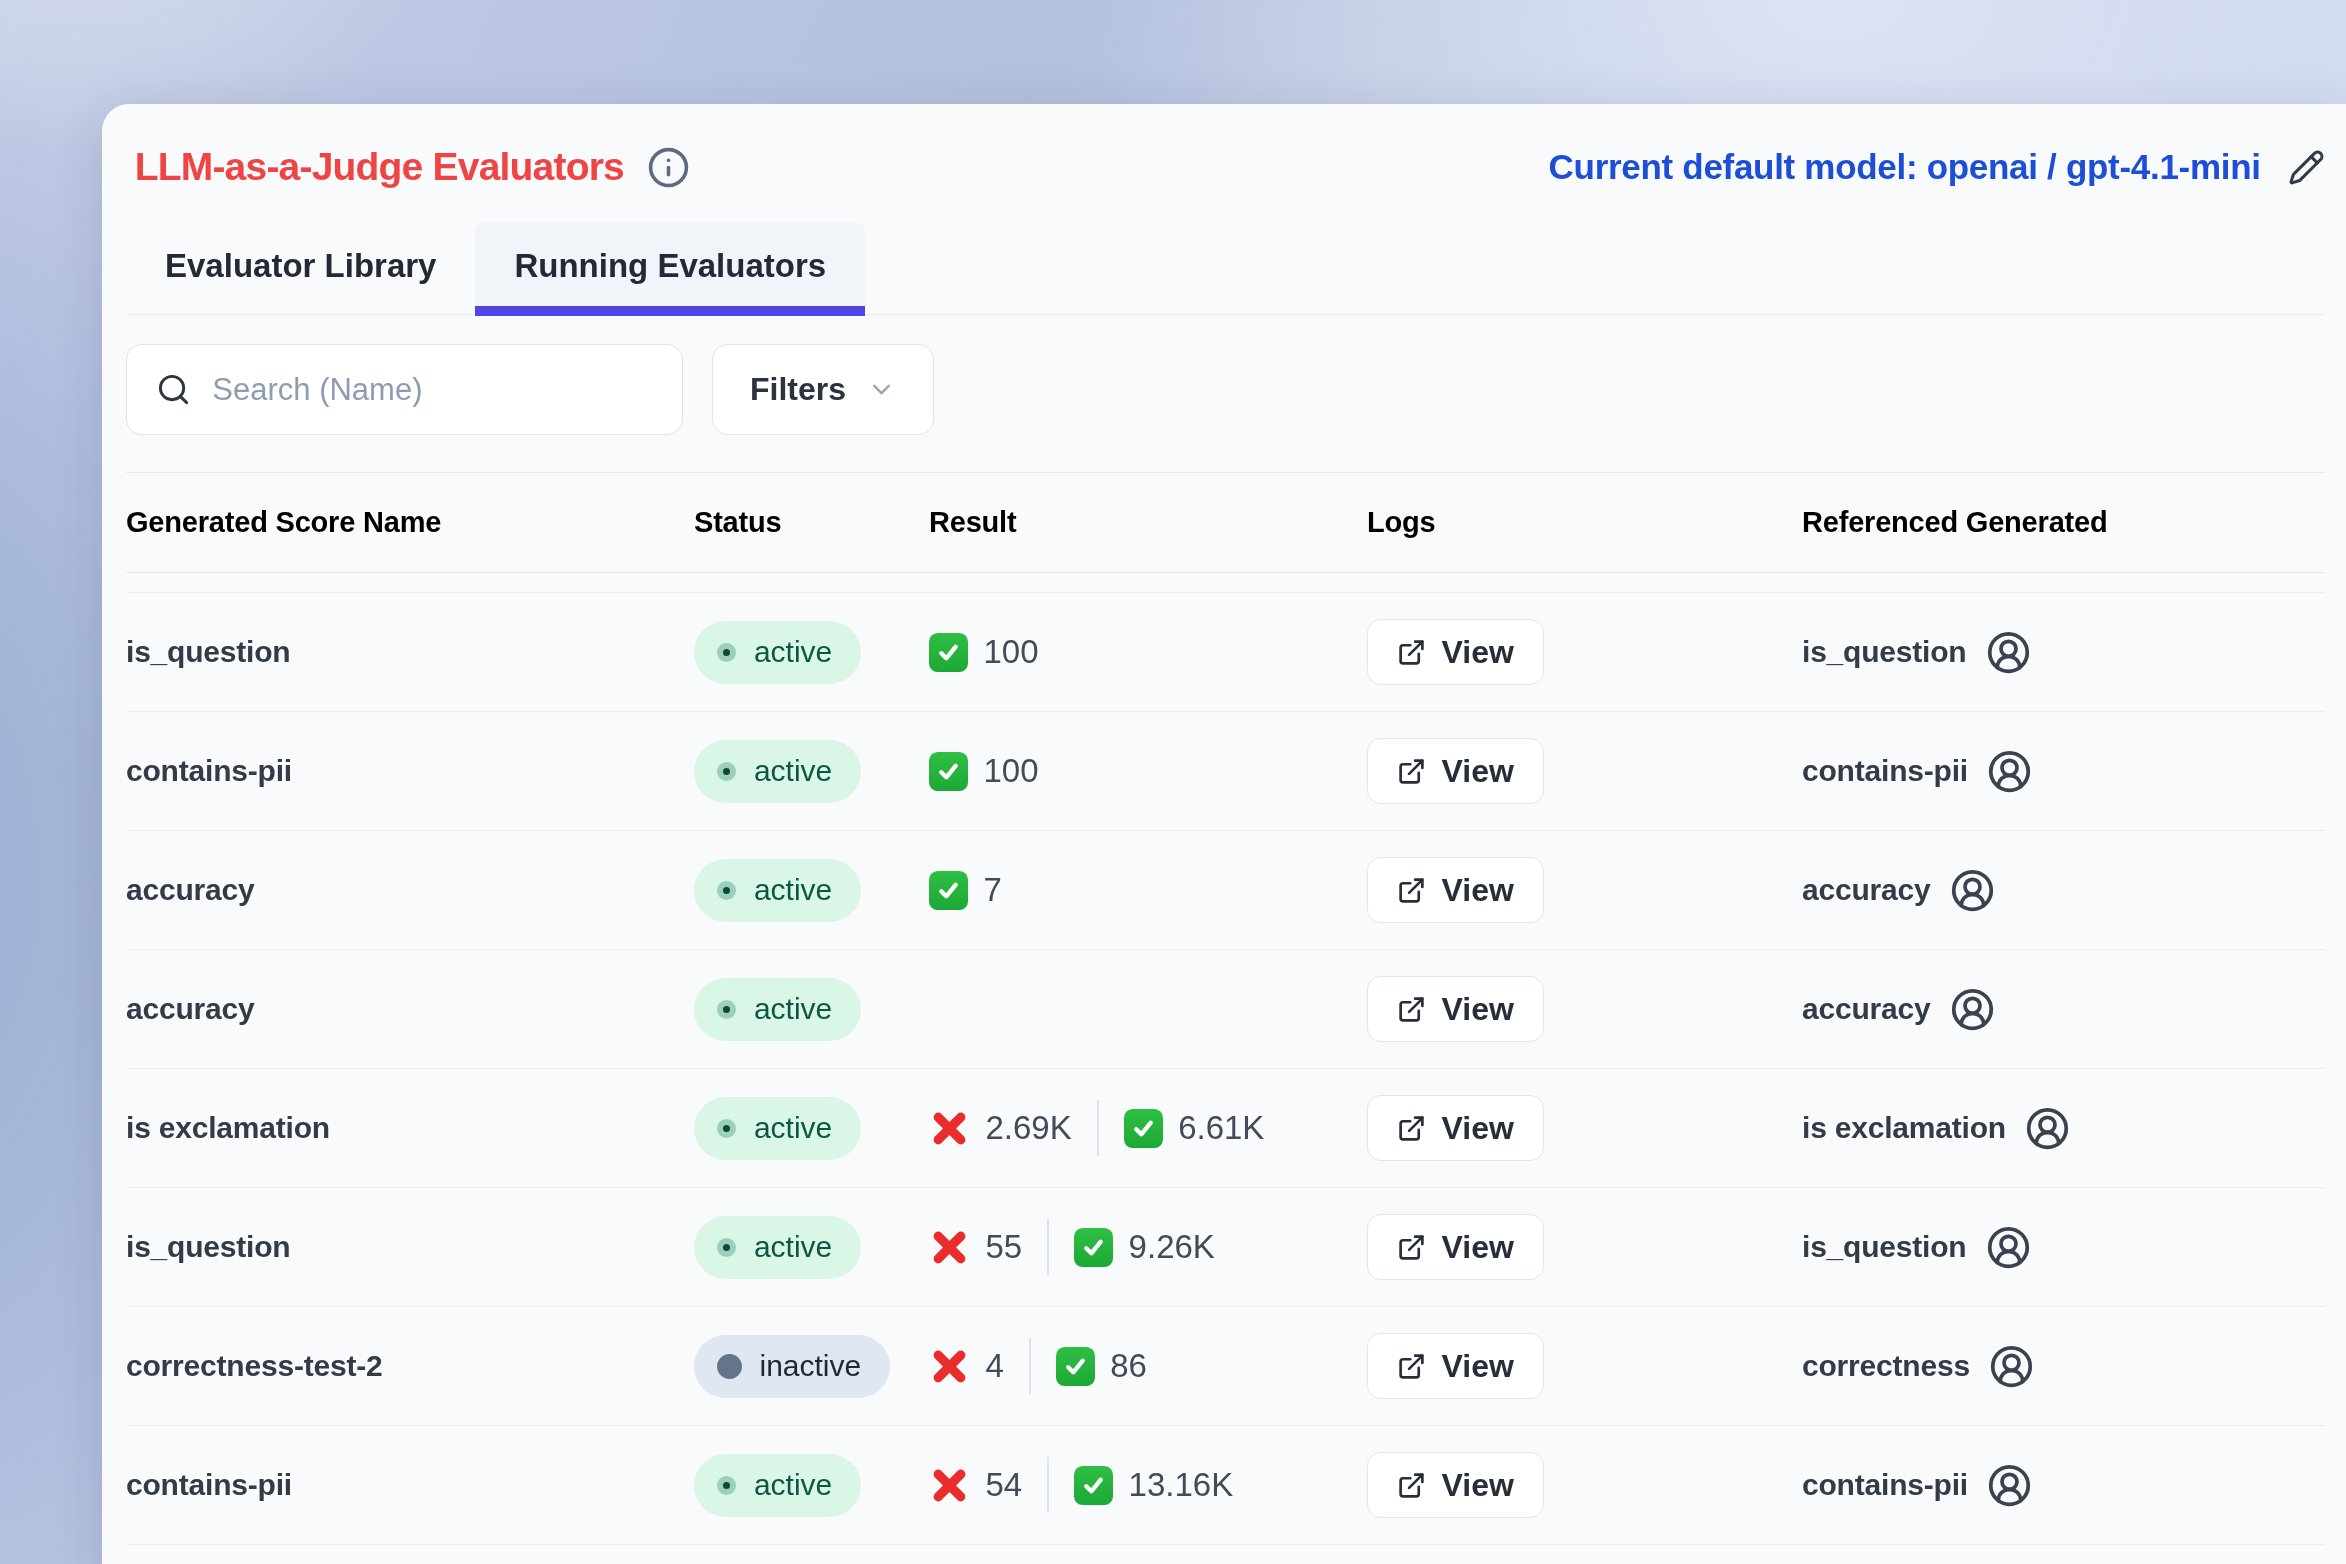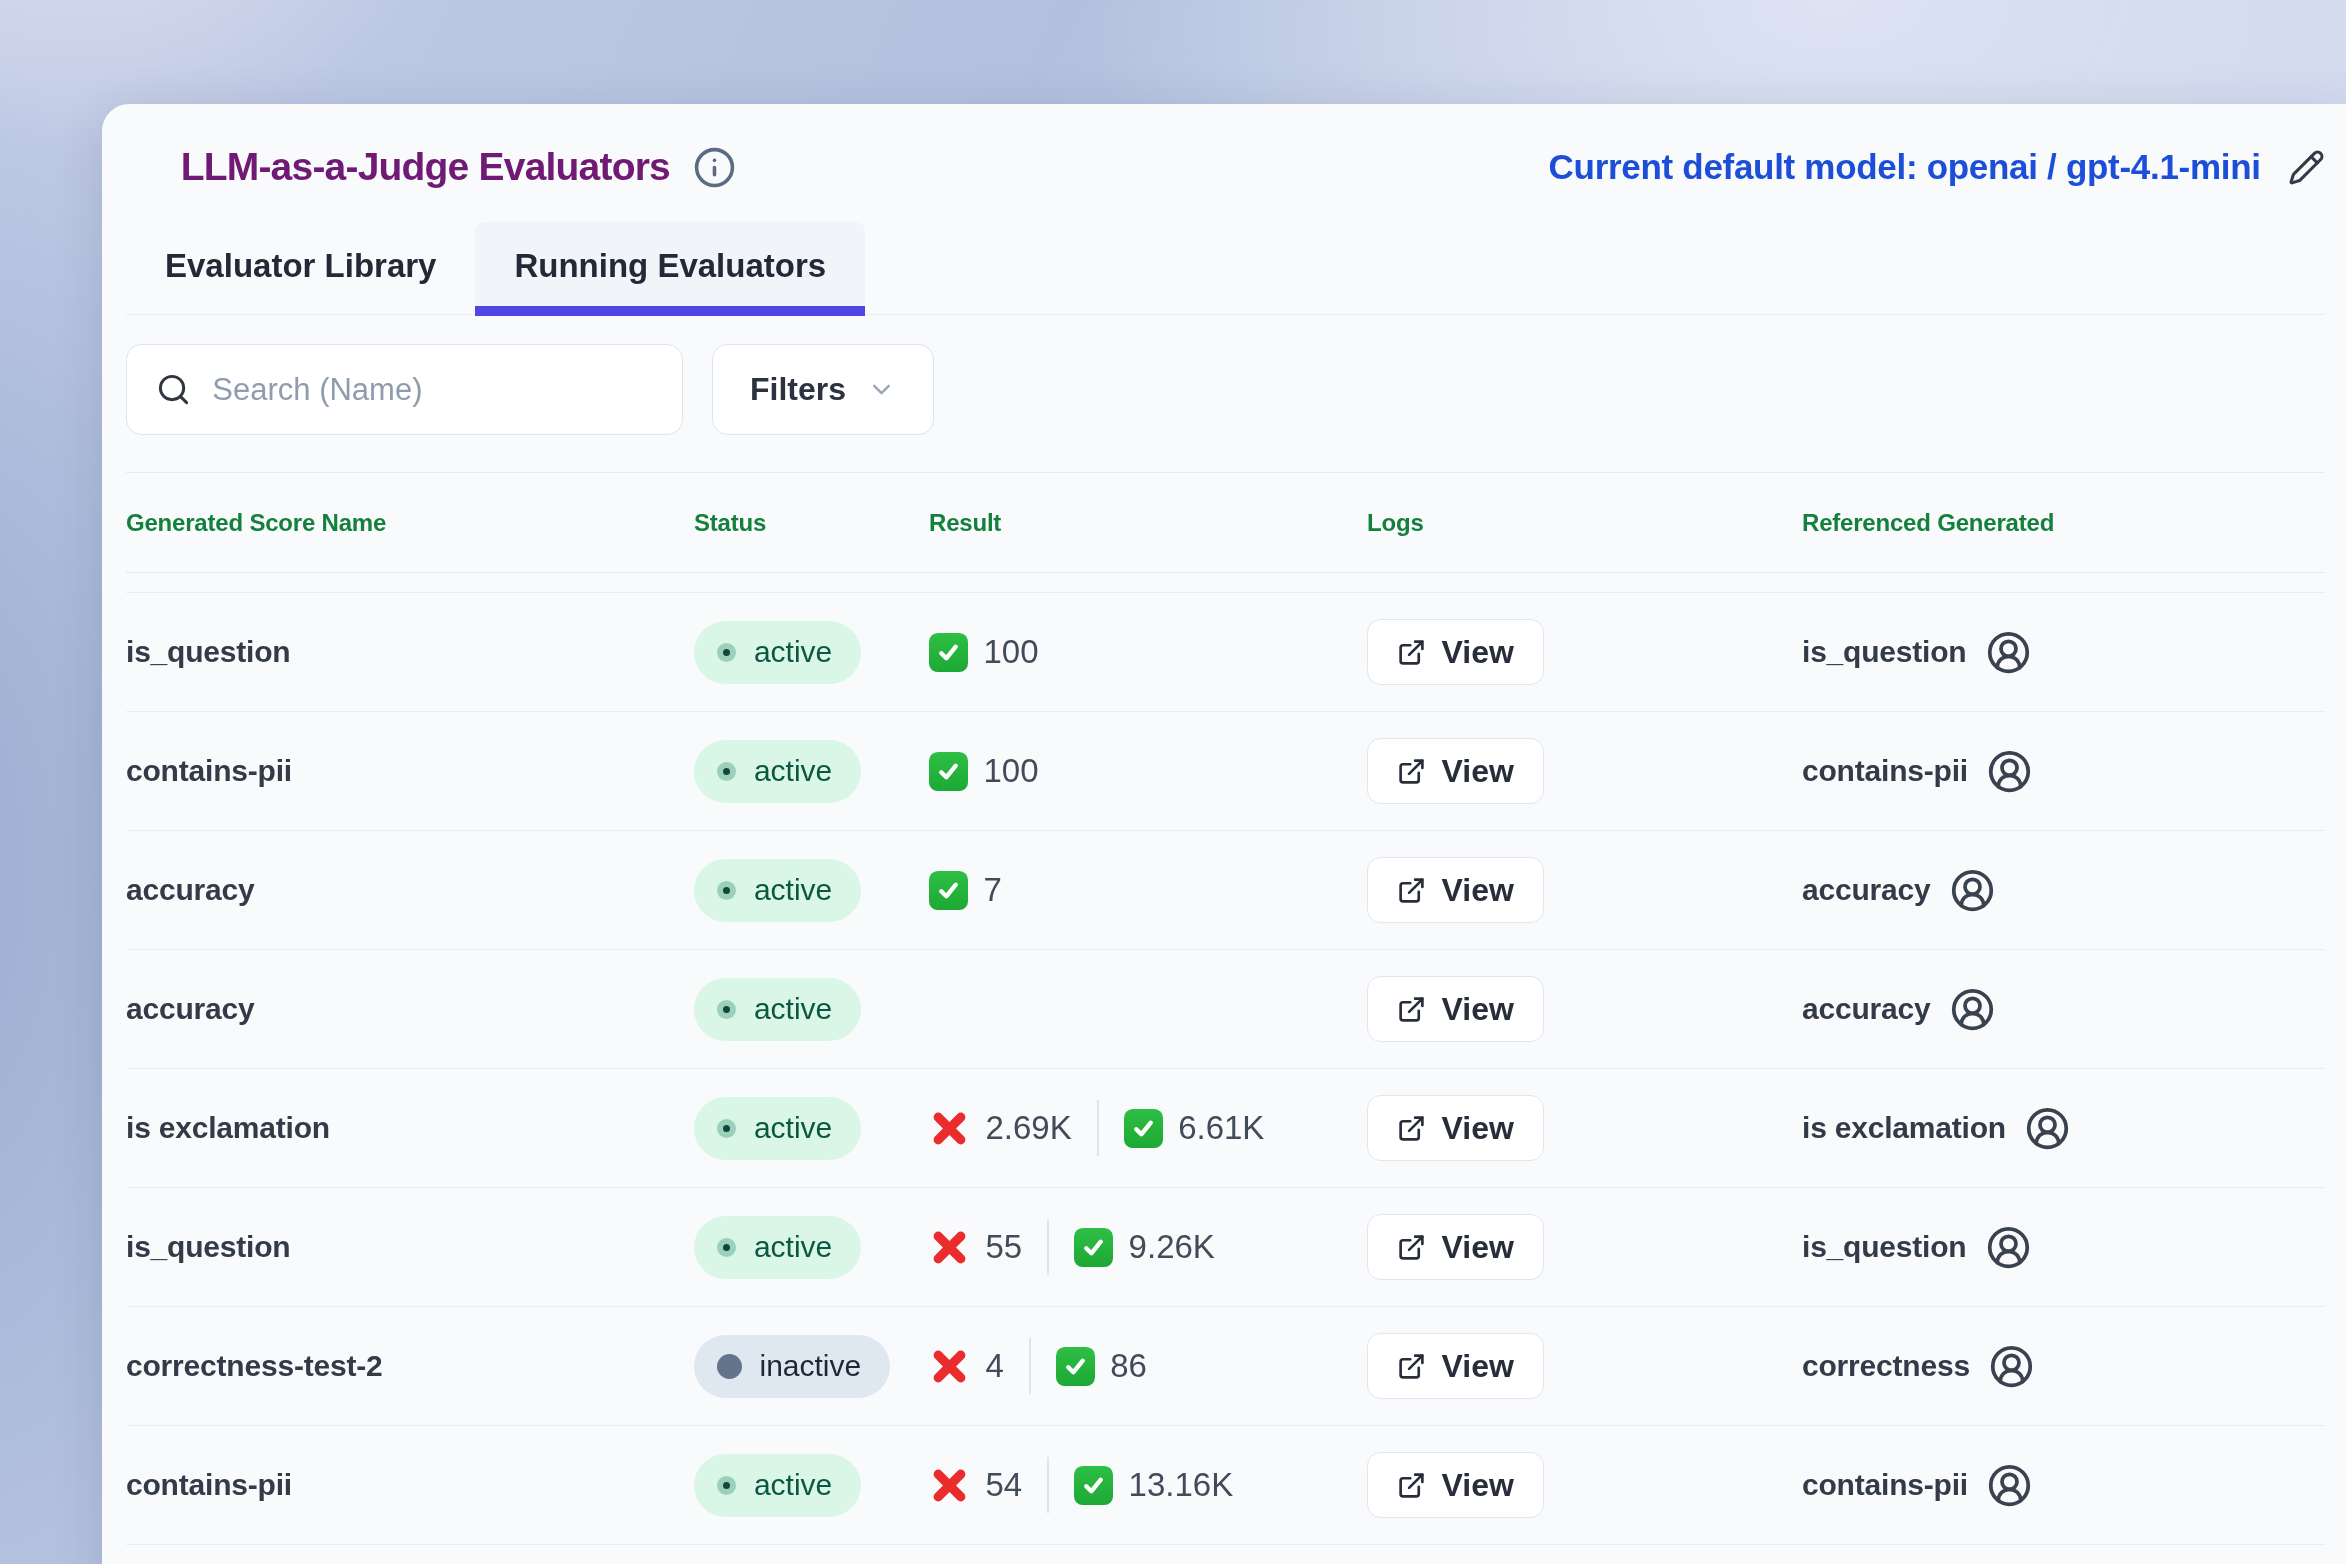--- a/index.html
+++ b/index.html
@@ -19,21 +19,21 @@
   .card{
     position:absolute; left:102px; top:104px; right:0; bottom:-29px;
     background:#f9fafc;
     border-top-left-radius:27px;
     box-shadow:0 9.7px 49px rgba(25,35,70,.14);
     padding:41px 21.3px 0 24px;
   }
   
   .card-header{ display:flex; justify-content:space-between; align-items:center; padding-left:8.7px; }
   .title-wrap{ display:flex; align-items:center; gap:23px; }
-  .page-title{ font-size:39px; font-weight:700; color:#701a75; letter-spacing:-0.8px;margin-left:46px; }
+  .page-title{ font-size:39px; font-weight:700; color:#ef4444; letter-spacing:-0.8px; }
   .info-btn{ border:none; background:none; cursor:pointer; display:flex; color:#5b6b82; }
   .model-wrap{ display:flex; align-items:center; gap:27px; color:#1d4ed8; }
   .model-label{ font-size:35px; font-weight:600; letter-spacing:-0.3px; }
   .edit-btn{ border:none; background:none; cursor:pointer; display:flex; color:#343b48; }
   
   .tabs{ display:flex; margin-top:33px; border-bottom:1.9px solid #e7ecf3; }
   .tab{ position:relative; font-size:33px; font-weight:600; color:#232936;
         padding:25px 39px 29px; background:none; border:none; cursor:pointer; }
   .tab.active{ background:#f1f4f9; border-radius:9.7px 9.7px 0 0; }
   .tab.active::after{ content:""; position:absolute; left:0; right:0; bottom:-1.9px;
@@ -49,21 +49,21 @@
   .btn{ height:91px; display:inline-flex; align-items:center; gap:21.3px; background:#fff;
         border:1.9px solid #dce4ee; border-radius:15.5px; padding:0 37px; cursor:pointer;
         font-family:inherit; font-size:32px; font-weight:600; color:#2b3340; }
   .btn .chev{ color:#9aa6b6; }
   .count-badge{ background:#e4eaf3; border-radius:9.7px; padding:7.8px 15.5px;
         font-size:29px; font-weight:600; color:#2b3340; }
   
   .table{ margin-top:37px; border-top:1.9px solid #e7ecf3; }
   .grid{ display:grid; grid-template-columns:568px 235px 438px 435px 1fr; align-items:center; }
   .thead{ height:100px; border-bottom:1.9px solid #e2e9f1; }
-  .th{ font-size:24px; font-weight:600; color:#15803d; letter-spacing:-0.2px; }
+  .th{ font-size:29px; font-weight:600; color:#000000; letter-spacing:-0.2px; }
   .row-sliver{ height:20.4px; border-bottom:1.9px solid #e9eef5; }
   .tr{ height:119px; border-bottom:1.9px solid #e9eef5; }
   .td-name{ font-size:30px; font-weight:700; color:#333b49; letter-spacing:-0.2px; }
   
   .pill{ display:inline-flex; align-items:center; gap:17.5px; border-radius:969px;
          padding:14.6px 29px 14.6px 23px; font-size:30px; font-weight:500; }
   .pill.active{ background:var(--active_bg,#d9f6e6); color:var(--active_text,#0c5743); }
   .pill.active .dot{ width:19.4px; height:19.4px; border-radius:50%;
          background:var(--active_dot,#11463f); border:6.8px solid var(--active_dot_ring,#9bd0ba); }
   .pill.inactive{ background:var(--inactive_bg,#dfe7f1); color:var(--inactive_text,#1f2733); }

